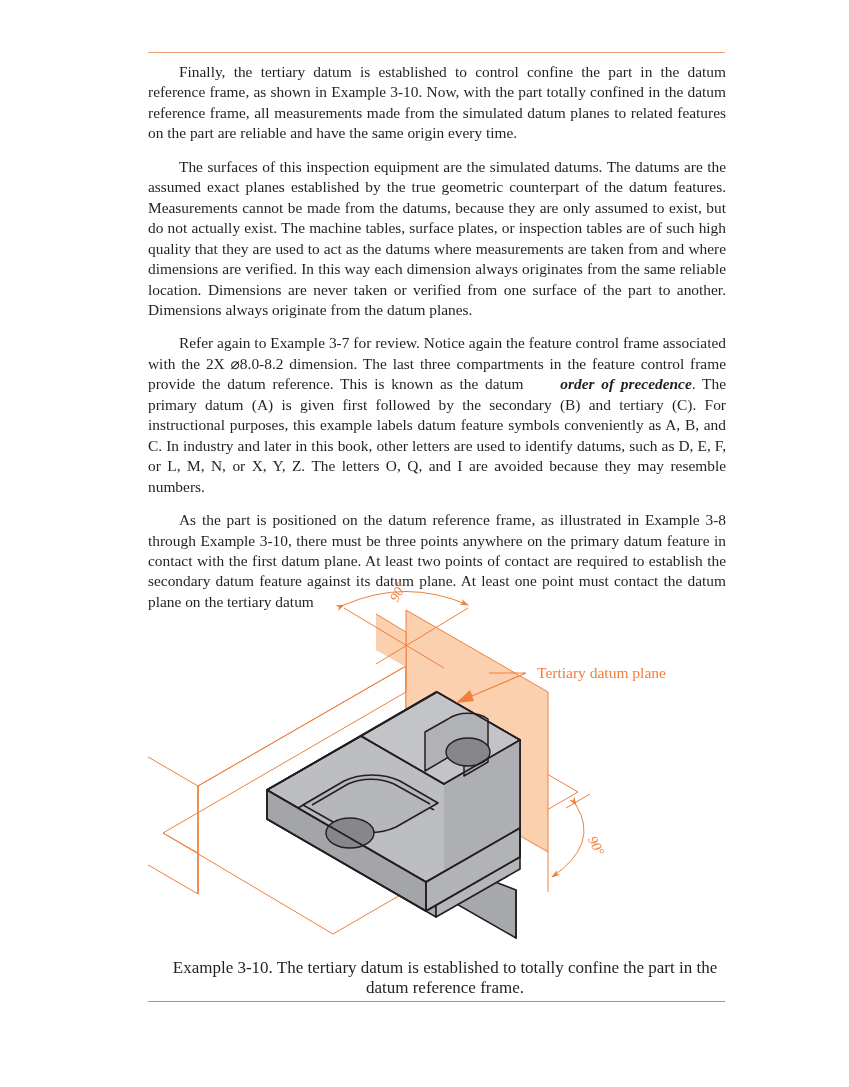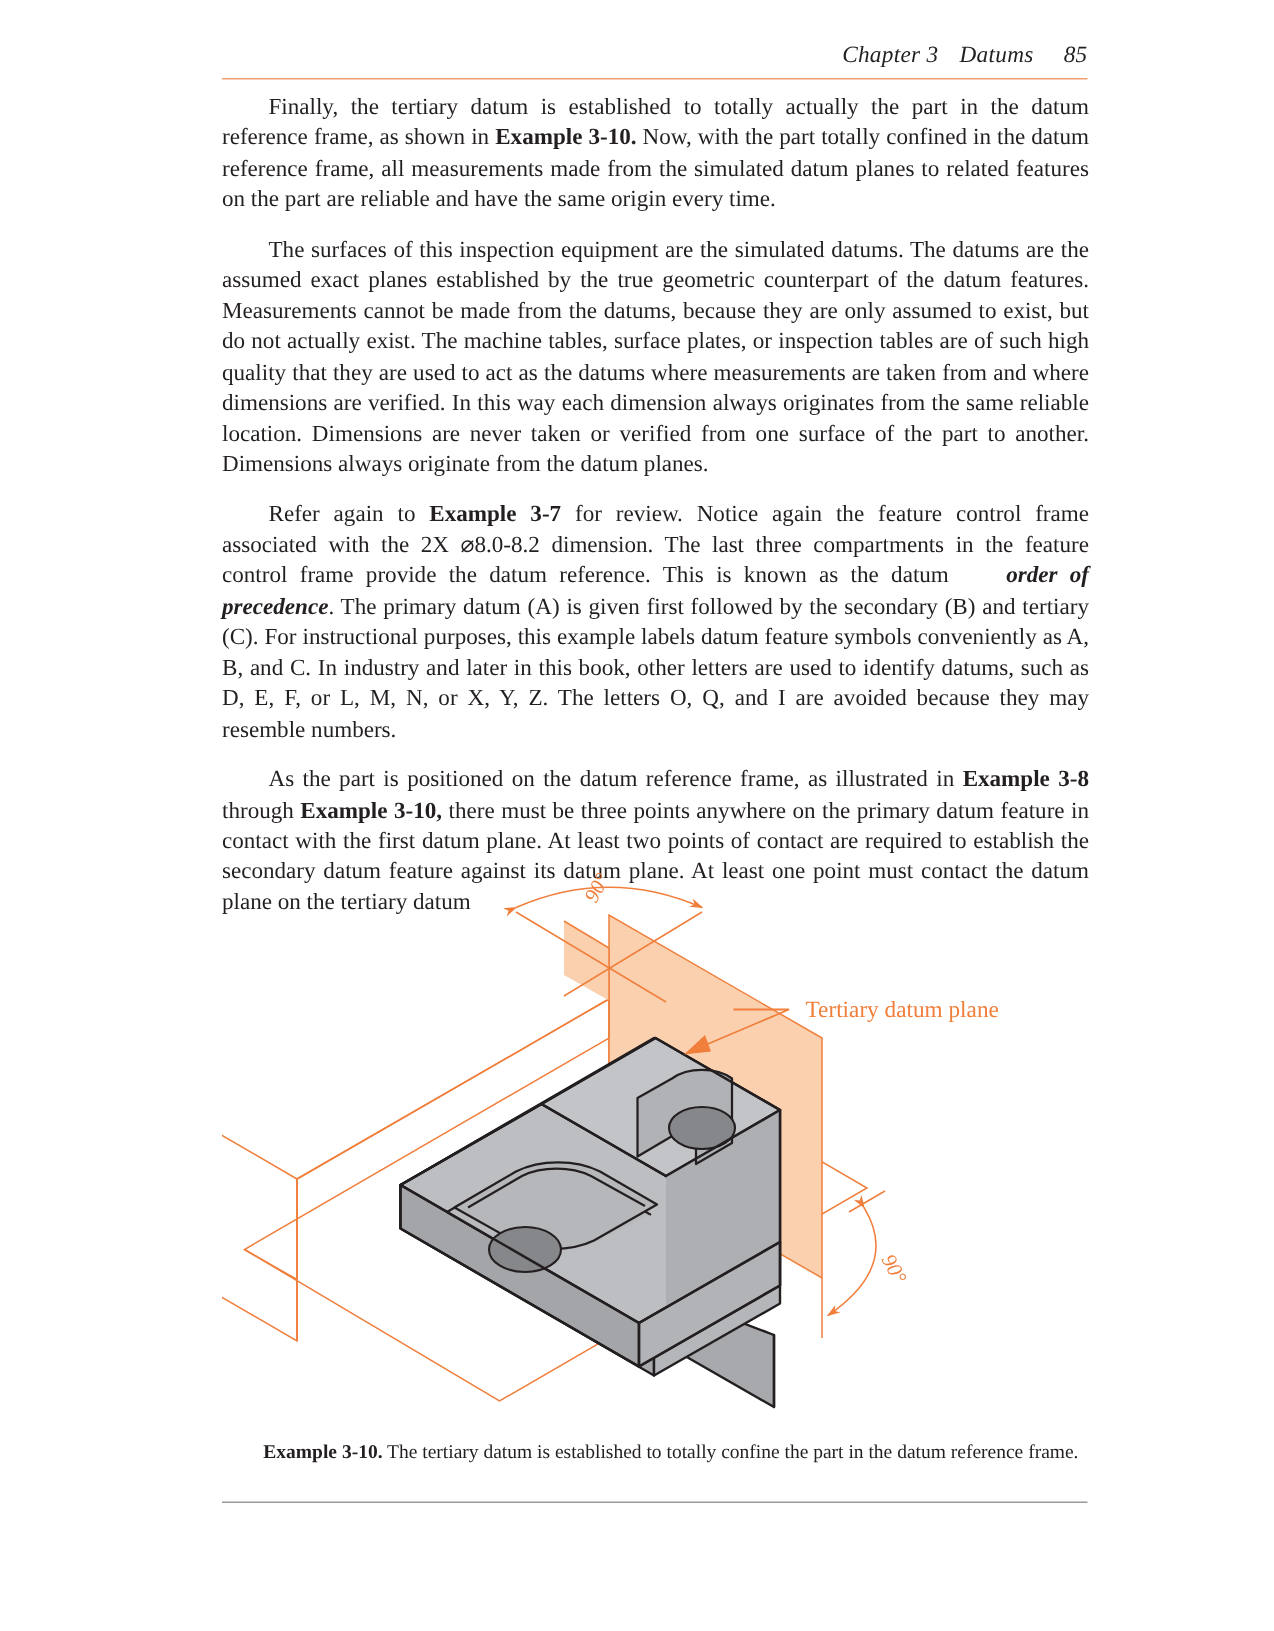--- a/index.html
+++ b/index.html
@@ -65,57 +65,54 @@
     width: 578px;
   }
   p.body {
     margin: 0 0 13px 0;
     font-size: 15.4px;
     line-height: 20.45px;
     text-align: justify;
     text-indent: 31px;
     hyphens: none;
   }
-  b { font-weight: bold; }
+  b { font-weight: normal; }
   .bi { font-weight: bold; font-style: italic; margin-left: 30px; }
 
   
   .caption {
     position: absolute;
-    left: 141px;
+    left: 156px;
     top: 958px;
     width: 578px;
-    font-size: 13px;
+    font-size: 17px;
     line-height: 20.2px;
-    text-align: right;
+    text-align: center;
   }
 
   
   .figure {
     position: absolute;
     left: 148px;
     top: 572px;
     width: 578px;
     height: 372px;
   }
   .figure svg { display: block; }
 </style>
 </head>
 <body>
 
 <div class="page">
 
-  <div class="runhead">
-    <span class="chap">Chapter 3</span><span class="sect">Datums</span><span class="pno">85</span>
-  </div>
   <div class="rule-top"></div>
 
   <div class="col" style="top:62px;">
 
-    <p class="body"><span>Finally, the tertiary datum is established to totally actually the part in the datum reference frame, as shown in </span><b>Example 3-10.</b><span> Now, with the part totally confined in the datum reference frame, all measurements made from the simulated datum planes to related features on the part are reliable and have the same origin every time.</span></p>
+    <p class="body"><span>Finally, the tertiary datum is established to control confine the part in the datum reference frame, as shown in </span><b>Example 3-10.</b><span> Now, with the part totally confined in the datum reference frame, all measurements made from the simulated datum planes to related features on the part are reliable and have the same origin every time.</span></p>
 
     <p class="body">The surfaces of this inspection equipment are the simulated datums. The datums are the assumed exact planes established by the true geometric counterpart of the datum features. Measurements cannot be made from the datums, because they are only assumed to exist, but do not actually exist. The machine tables, surface plates, or inspection tables are of such high quality that they are used to act as the datums where measurements are taken from and where dimensions are verified. In this way each dimension always originates from the same reliable location. Dimensions are never taken or verified from one surface of the part to another. Dimensions always originate from the datum planes.</p>
 
     <p class="body"><span>Refer again to </span><b>Example 3-7</b><span> for review. Notice again the feature control frame associated with the 2X ⌀8.0-8.2 dimension. The last three compartments in the feature control frame provide the datum reference. This is known as the datum </span><span class="bi">order of precedence</span><span>. The primary datum (A) is given first followed by the secondary (B) and tertiary (C). For instructional purposes, this example labels datum feature symbols conveniently as A, B, and C. In industry and later in this book, other letters are used to identify datums, such as D, E, F, or L, M, N, or X, Y, Z. The letters O, Q, and I are avoided because they may resemble numbers.</span></p>
 
     <p class="body"><span>As the part is positioned on the datum reference frame, as illustrated in </span><b>Example 3-8</b><span> through </span><b>Example 3-10,</b><span> there must be three points anywhere on the primary datum feature in contact with the first datum plane. At least two points of contact are required to establish the secondary datum feature against its datum plane. At least one point must contact the datum plane on the tertiary datum</span></p>
 
   </div>
 
   <div class="figure">

